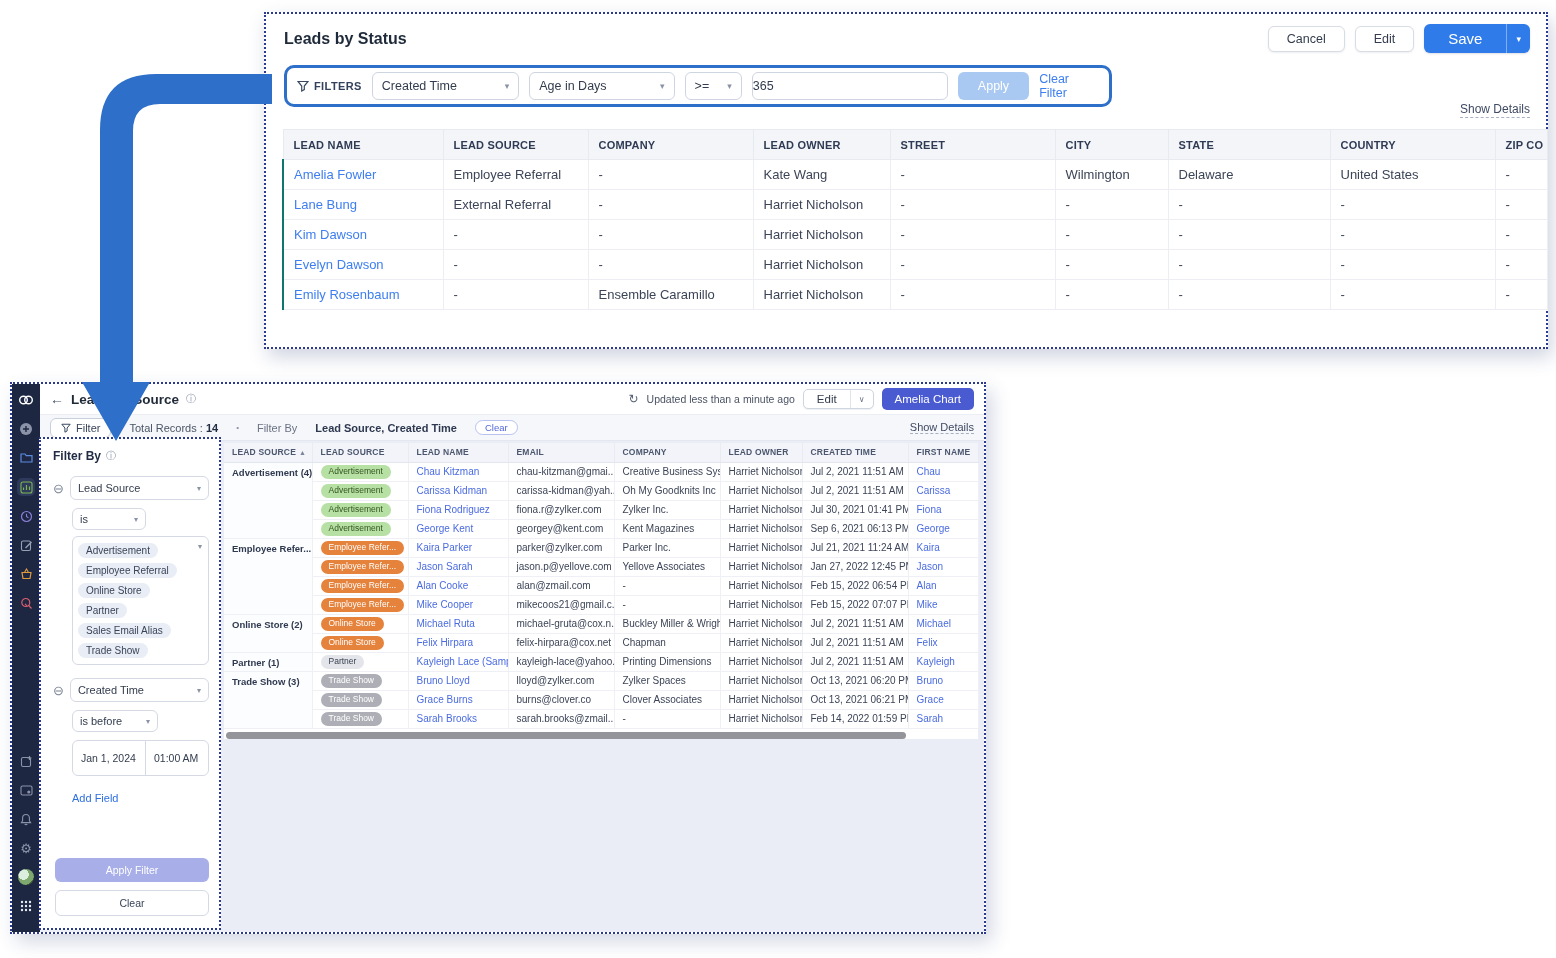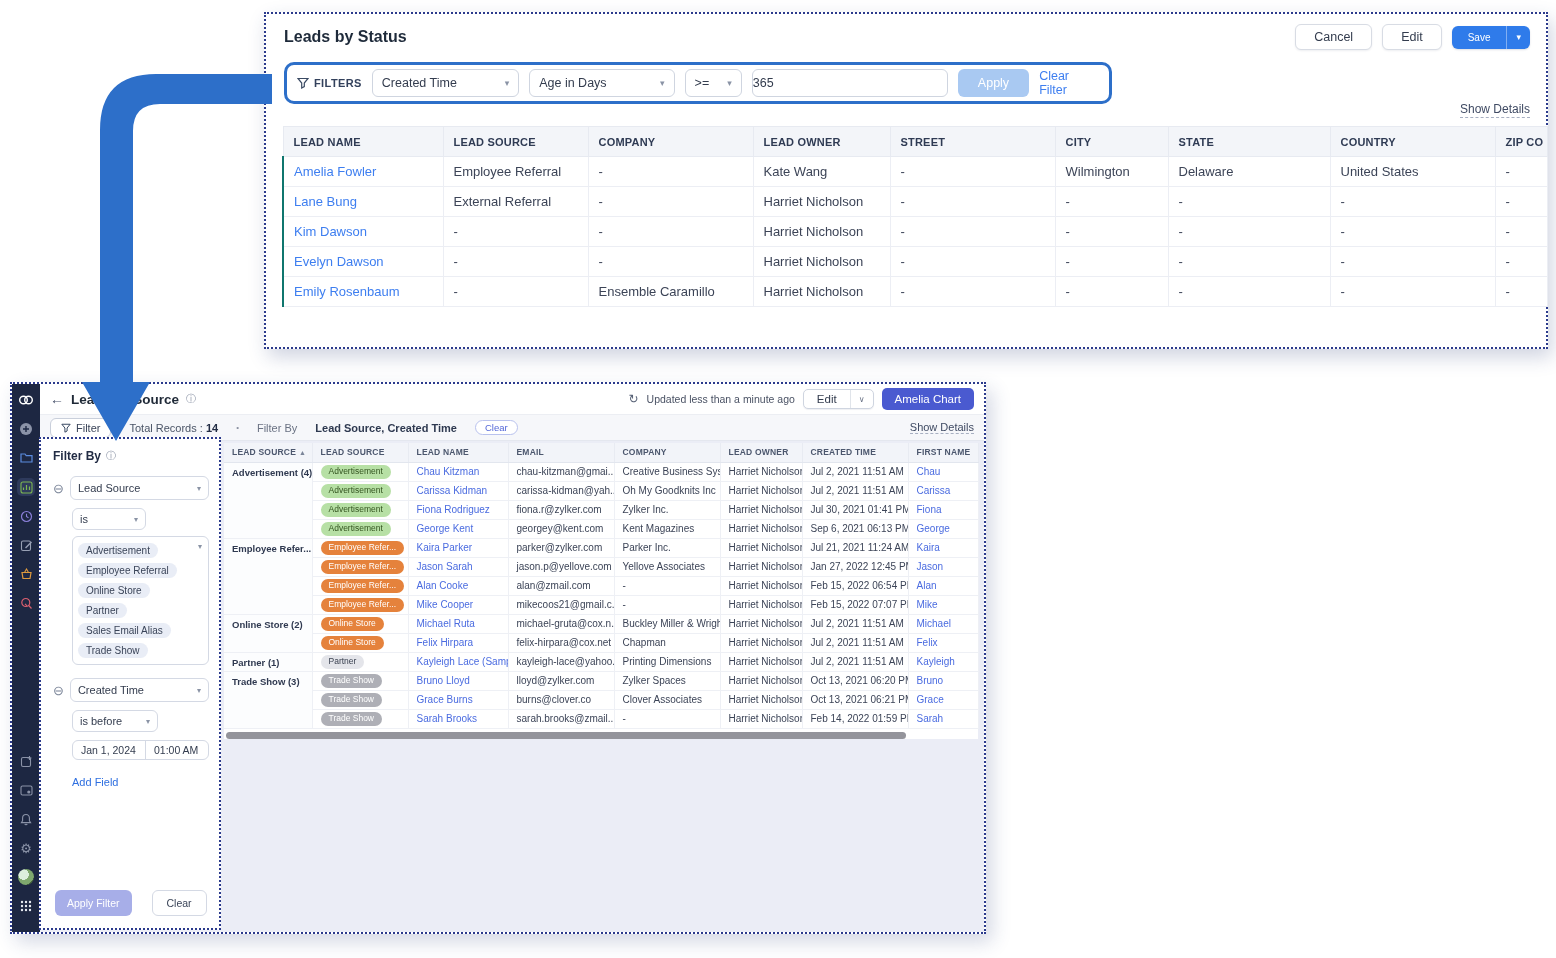--- a/index.html
+++ b/index.html
@@ -9,21 +9,21 @@
 
   
   .status-panel { position:absolute; left:264px; top:12px; width:1284px; height:337px; background:#fff;
     box-shadow:4px 8px 18px rgba(40,60,120,.22); z-index:1; }
   .sp-header { display:flex; align-items:center; padding:10px 16px 4px 18px; }
   .sp-title { font-size:16px; font-weight:bold; color:#1e2a3a; }
   .sp-actions { margin-left:auto; display:flex; gap:10px; align-items:center; }
   .btn-plain { background:#fff; border:1px solid #d8dce4; border-radius:6px; padding:5px 18px; font-size:12.5px; color:#333c4e;
     box-shadow:0 1px 2px rgba(30,40,80,.08); cursor:pointer; }
   .btn-save-group { display:flex; background:var(--save-blue,#2f7bea); border-radius:6px; overflow:hidden; box-shadow:0 1px 2px rgba(30,40,80,.15); }
-  .btn-save-main { color:#fff; font-size:10px; padding:6px 16px; cursor:pointer; }
+  .btn-save-main { color:#fff; font-size:15px; padding:6px 24px; cursor:pointer; }
   .btn-save-caret { color:#fff; font-size:9px; padding:6px 9px; border-left:1px solid rgba(255,255,255,.4); display:flex; align-items:center; cursor:pointer; }
 
   .sp-filterbar { margin:8px 0 0 18px; width:828px; height:42px; border:3px solid var(--accent-blue,#2d6fc9); border-radius:10px;
     display:flex; align-items:center; gap:10px; padding:0 10px; background:#fff; }
   .filters-label { display:flex; align-items:center; gap:5px; font-size:11px; font-weight:bold; letter-spacing:.4px; color:#33415c; }
   .combo { border:1px solid #cfd5e0; border-radius:6px; height:28px; display:flex; align-items:center; justify-content:space-between;
     padding:0 9px; font-size:12.5px; color:#333c4e; background:#fff; cursor:pointer; }
   .combo .caret { color:#8a93a5; font-size:9px; margin-left:6px; }
   .text-input { border:1px solid #cfd5e0; border-radius:6px; height:28px; width:200px; padding:0 0; font-size:12.5px; color:#333c4e;
     font-family:"Liberation Sans",sans-serif; }
@@ -90,26 +90,26 @@
   .minus-ic { color:#7a8498; font-size:13px; cursor:pointer; }
   .fp-combo { border:1px solid #d4d9e4; border-radius:6px; height:24px; display:flex; align-items:center; justify-content:space-between;
     padding:0 7px; font-size:11px; color:#333c4e; background:#fff; cursor:pointer; }
   .fp-combo .caret { color:#8a93a5; font-size:8px; }
   .fp-combo.grow { flex:1; }
   .fp-combo.small { margin:8px 0 0 19px; width:74px; height:22px; }
   .fp-combo.small2 { margin:8px 0 0 19px; width:86px; height:22px; }
   .multibox { margin:6px 0 0 19px; border:1px solid #d4d9e4; border-radius:6px; padding:3px 16px 4px 5px; position:relative; min-height:86px; }
   .multibox .caret { position:absolute; right:6px; top:5px; color:#8a93a5; font-size:8px; }
   .pill { display:inline-block; background:#e9edf6; border-radius:9px; padding:2px 8px; margin:2px 3px 2px 0; font-size:10px; color:#3a4458; cursor:pointer; }
-  .dt-row { margin:8px 0 0 19px; display:flex; border:1px solid #d4d9e4; border-radius:6px; height:20px; overflow:hidden; background:#fff; }
+  .dt-row { margin:8px 0 0 19px; display:flex; border:1px solid #d4d9e4; border-radius:6px; height:36px; overflow:hidden; background:#fff; }
   .dt-date { flex:1; display:flex; align-items:center; padding:0 8px; font-size:10.5px; color:#333c4e; border-right:1px solid #d4d9e4; cursor:text; }
   .dt-time { width:62px; display:flex; align-items:center; padding:0 8px; font-size:10.5px; color:#333c4e; cursor:text; }
   .add-field { margin:16px 0 0 19px; font-size:11px; color:#2e6fe0; cursor:pointer; }
   .fp-spacer { flex:1; }
-  .fp-btns { display:flex; gap:20px; padding:8px 0 2px 2px; }
+  .fp-btns { display:flex; gap:8px; padding:8px 0 2px 2px;flex-direction:column; }
   .btn-applyfilter { background:var(--applyfilter-blue,#a7aee8); color:#fff; border:none; border-radius:6px; padding:6px 12px; font-size:10.5px; cursor:default; }
   .btn-fclear { background:#fff; border:1px solid #d4d9e4; border-radius:6px; padding:6px 14px; font-size:10.5px; color:#3a4458; cursor:pointer; }
 
   
   .table-card { position:absolute; left:184px; top:2px; width:754px; background:#fff; }
   .src-table { border-collapse:collapse; table-layout:fixed; width:754px; }
   .src-table th { height:19px; background:#f2f4f9; font-size:8.5px; font-weight:bold; color:#4c576e; text-align:left;
     padding:0 8px; border-right:1px solid #e8ebf2; border-bottom:1px solid #e2e6ee; letter-spacing:.2px; white-space:nowrap; overflow:hidden; cursor:pointer; }
   .src-table td { height:19px; font-size:10px; color:#3c4457; padding:0 8px; border-right:1px solid #eef0f5;
     border-bottom:1px solid #eef0f5; white-space:nowrap; overflow:hidden; background:#fff; }

